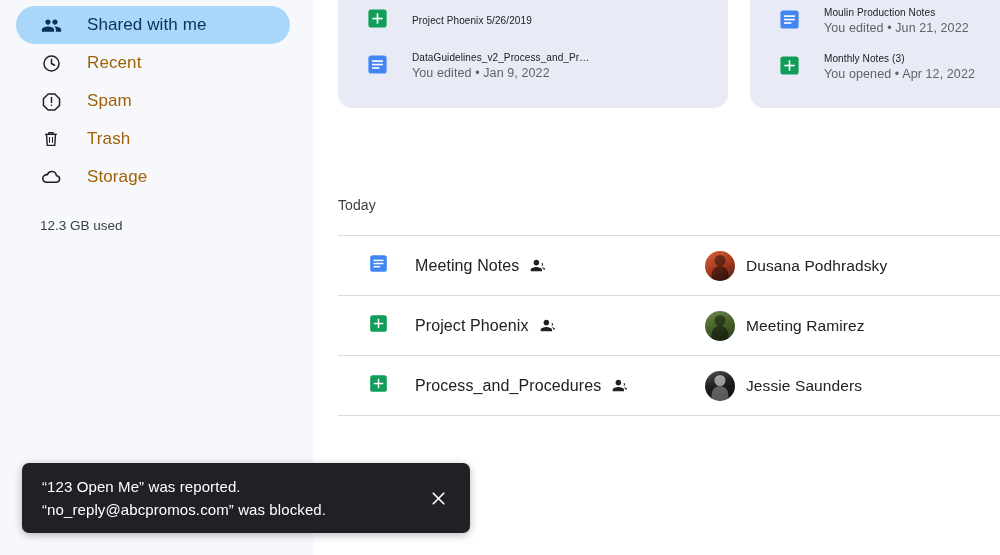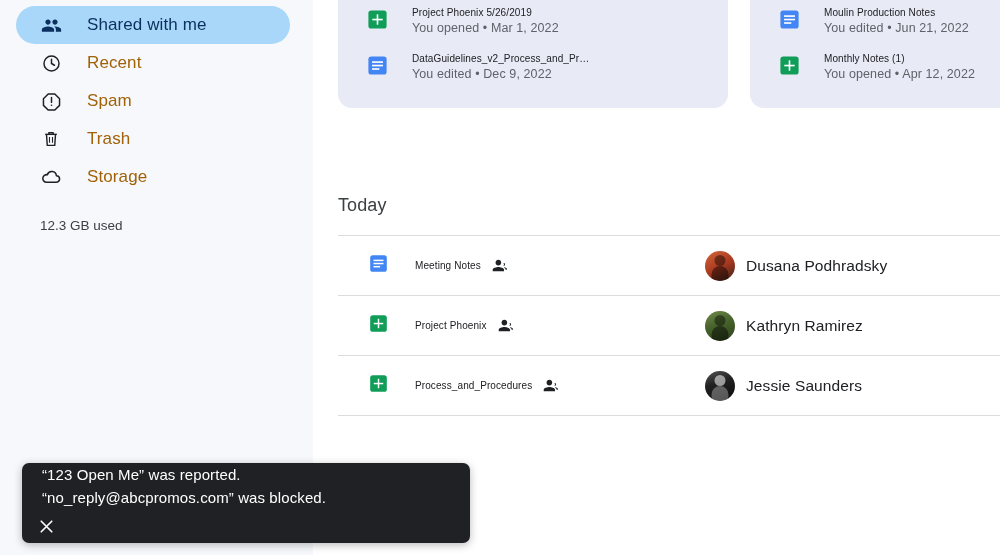--- a/index.html
+++ b/index.html
@@ -126,40 +126,40 @@
   .col-name { width: 367px; }
   .col-shared { width: 260px; }
   .group-row {
     display: flex;
     align-items: center;
     height: 60px;
     border-bottom: 1px solid #dadce0;
     width: 662px;
   }
   .group-label {
-    font-size: 18px;
+    font-size: 14px;
     color: #3c4043;
     letter-spacing: .1px;
   }
   .data-row {
     display: flex;
     align-items: center;
     height: 59px;
     border-bottom: 1px solid #dadce0;
     width: 662px;
     cursor: pointer;
   }
   .cell-name {
     width: 367px;
     display: flex;
     align-items: center;
   }
   .cell-name .file-icon { flex: 0 0 22px; margin-left: 30px; margin-right: 25px; }
   .file-name {
-    font-size: 10px;
+    font-size: 16px;
     color: #202124;
     letter-spacing: .1px;
     white-space: nowrap;
   }
   .shared-glyph { margin-left: 11px; display: inline-flex; align-items: center; color: #202124; }
   .cell-shared {
     display: flex;
     align-items: center;
   }
   .avatar {
@@ -191,28 +191,27 @@
     color: #202124;
     letter-spacing: .1px;
     white-space: nowrap;
   }
 
   
   #toast {
     position: absolute;
     left: 22px; top: 463px;
     width: 448px;
-    height: 80px;
+    height: 70px;
     background: #202124;
     border-radius: 7px;
     display: flex;
-    align-items: flex-start;
+    align-items: center;
     justify-content: space-between;
     box-shadow: 0 2px 8px rgba(0,0,0,.28);
-    flex-direction: column;
   }
   .toast-text {
     padding-left: 20px;
     color: #ffffff;
     font-size: 15px;
     line-height: 23px;
     letter-spacing: .1px;
   }
   #toast-close {
     width: 48px; height: 48px;
@@ -294,35 +293,34 @@
       <div class="card-row">
         <span class="file-icon">
           <svg width="23" height="23" viewBox="0 0 24 24">
             <rect x="2.5" y="2.5" width="19" height="19" rx="3" fill="#0f9d58"></rect>
             <rect x="6.6" y="11.2" width="10.8" height="1.7" fill="#ffffff"></rect>
             <rect x="11.15" y="6.6" width="1.7" height="10.8" fill="#ffffff"></rect>
           </svg>
         </span>
         <div class="card-text">
           <div class="card-title">Project Phoenix 5/26/2019</div>
-          <div class="card-sub">You opened • Mar 1, 2022</div>
         </div>
       </div>
       <div class="card-row">
         <span class="file-icon">
           <svg width="23" height="23" viewBox="0 0 24 24">
             <rect x="2.5" y="2.5" width="19" height="19" rx="3" fill="#4285f4"></rect>
             <rect x="6.3" y="7.6" width="11.4" height="1.7" fill="#ffffff"></rect>
             <rect x="6.3" y="11.2" width="11.4" height="1.7" fill="#ffffff"></rect>
             <rect x="6.3" y="14.8" width="7.6" height="1.7" fill="#ffffff"></rect>
           </svg>
         </span>
         <div class="card-text">
           <div class="card-title">DataGuidelines_v2_Process_and_Pr…</div>
-          <div class="card-sub">You edited • Dec 9, 2022</div>
+          <div class="card-sub">You edited • Jan 9, 2022</div>
         </div>
       </div>
     </div>
 
     <div class="card">
       <div class="card-row">
         <span class="file-icon">
           <svg width="23" height="23" viewBox="0 0 24 24">
             <rect x="2.5" y="2.5" width="19" height="19" rx="3" fill="#4285f4"></rect>
             <rect x="6.3" y="7.6" width="11.4" height="1.7" fill="#ffffff"></rect>
@@ -337,21 +335,21 @@
       </div>
       <div class="card-row">
         <span class="file-icon">
           <svg width="23" height="23" viewBox="0 0 24 24">
             <rect x="2.5" y="2.5" width="19" height="19" rx="3" fill="#0f9d58"></rect>
             <rect x="6.6" y="11.2" width="10.8" height="1.7" fill="#ffffff"></rect>
             <rect x="11.15" y="6.6" width="1.7" height="10.8" fill="#ffffff"></rect>
           </svg>
         </span>
         <div class="card-text">
-          <div class="card-title">Monthly Notes (1)</div>
+          <div class="card-title">Monthly Notes (3)</div>
           <div class="card-sub">You opened • Apr 12, 2022</div>
         </div>
       </div>
     </div>
 
   </div>
 
   <div id="table">
 
 
@@ -401,21 +399,21 @@
             <path d="M9 12c2.21 0 4-1.79 4-4s-1.79-4-4-4-4 1.79-4 4 1.79 4 4 4zm0 2c-2.67 0-8 1.34-8 4v2h16v-2c0-2.66-5.33-4-8-4z"></path>
             <path d="M16.5 12.6c1.1 0 2-.9 2-2s-.9-2-2-2v1.3c.4 0 .7.3.7.7s-.3.7-.7.7zM17.2 14.4v1.3c1.1.25 1.9.75 1.9 1.3V18h2v-1c0-1.7-2.4-2.4-3.9-2.6z"></path>
           </svg>
         </span>
       </div>
       <div class="cell-shared">
         <span class="avatar" style="background:linear-gradient(160deg,#6e8a4a 0%,#47632c 45%,#2d3f1c 100%)">
           <span class="av-head"></span>
             <span class="av-fig"></span>
         </span>
-        <span class="sharer-name">Kathryn Ramirez</span>
+        <span class="sharer-name">Meeting Ramirez</span>
       </div>
     </div>
 
     <div class="data-row">
       <div class="cell-name">
         <span class="file-icon">
           <svg width="21" height="21" viewBox="0 0 24 24">
             <rect x="2.5" y="2.5" width="19" height="19" rx="3" fill="#0f9d58"></rect>
             <rect x="6.6" y="11.2" width="10.8" height="1.7" fill="#ffffff"></rect>
             <rect x="11.15" y="6.6" width="1.7" height="10.8" fill="#ffffff"></rect>

